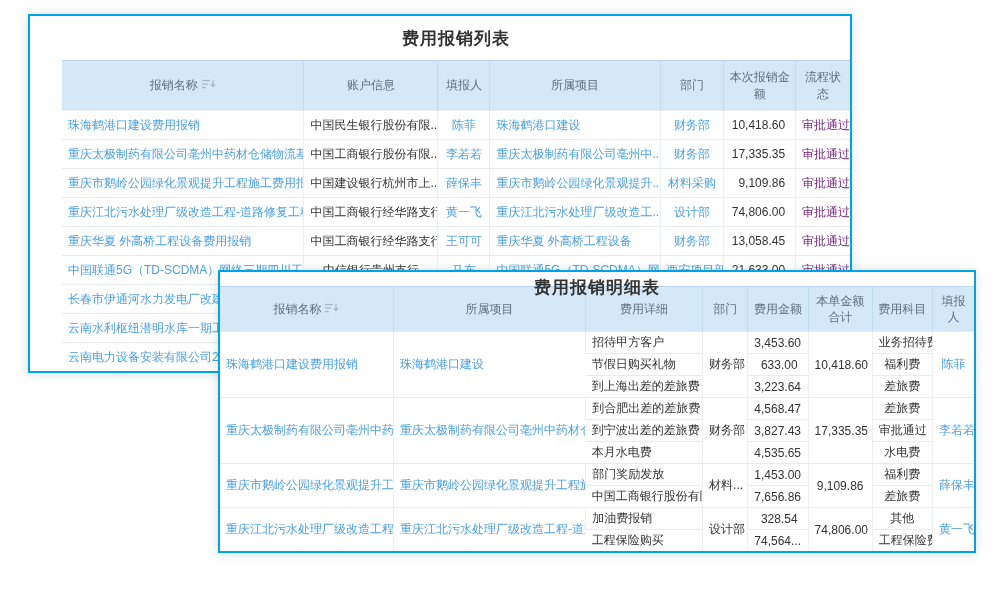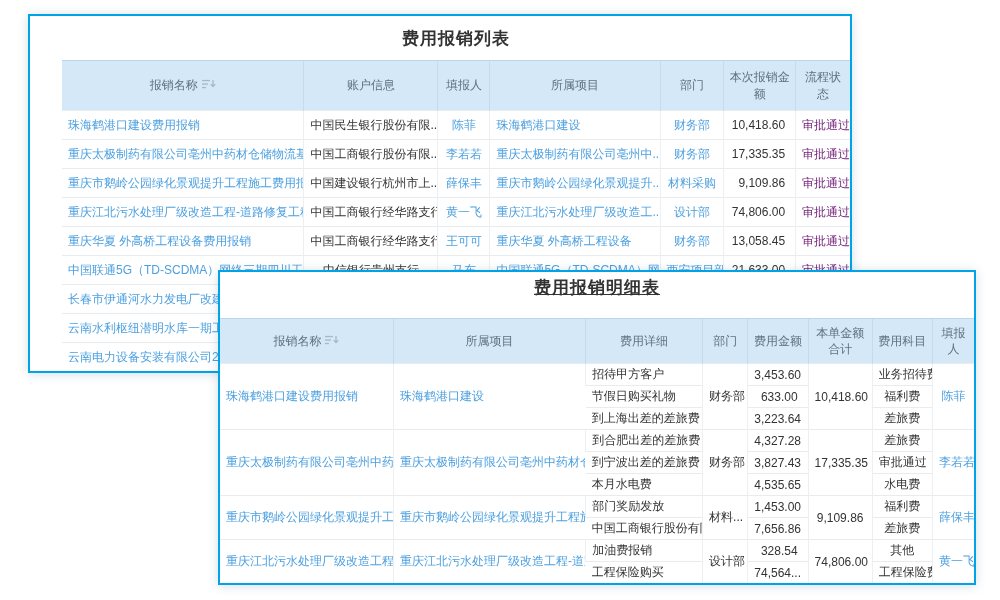--- a/index.html
+++ b/index.html
@@ -14,21 +14,21 @@
     border:2px solid #00a2e8;
     box-shadow:0 1px 10px rgba(20,80,120,.18);
   }
   .card.list{left:28px;top:14px;width:788px;padding-left:32px;}
   .card.detail{left:218px;top:270px;width:754px;z-index:5;}
   .card-title{
     text-align:center;font-weight:bold;color:#333;font-size:17px;
     letter-spacing:1px;
   }
   .card.list .card-title{height:44px;line-height:46px;}
-  .card.detail .card-title{height:46px;line-height:32px;text-decoration:underline;}
+  .card.detail .card-title{height:14px;line-height:32px;}
   table{width:100%;border-collapse:collapse;table-layout:fixed;}
   th{
     background:#d4e8f7;color:#5f7082;font-weight:normal;font-size:12px;
     border-left:1px solid #c3dcee;border-top:1px solid #b9d6ec;
     text-align:center;padding:2px 4px;line-height:1.35;
   }
   .card.list th{height:45px;}
   .card.detail th{height:40px;}
   th:first-child{border-left:none;}
   td{
@@ -214,21 +214,21 @@
         <tr>
           <td class="c-left t-dark">到上海出差的差旅费</td>
           <td class="c-right t-dark">3,223.64</td>
           <td class="c-center t-dark">差旅费</td>
         </tr>
         <tr>
           <td class="c-left t-link" rowspan="3">重庆太极制药有限公司亳州中药材</td>
           <td class="c-left t-link" rowspan="3">重庆太极制药有限公司亳州中药材仓储物流</td>
           <td class="c-left t-dark">到合肥出差的差旅费</td>
           <td class="c-center t-dark" rowspan="3">财务部</td>
-          <td class="c-right t-dark">4,327.28</td>
+          <td class="c-right t-dark">4,568.47</td>
           <td class="c-center t-dark" rowspan="3">17,335.35</td>
           <td class="c-center t-dark">差旅费</td>
           <td class="c-center t-link" rowspan="3">李若若</td>
         </tr>
         <tr>
           <td class="c-left t-dark">到宁波出差的差旅费</td>
           <td class="c-right t-dark">3,827.43</td>
           <td class="c-center t-dark">审批通过</td>
         </tr>
         <tr>

